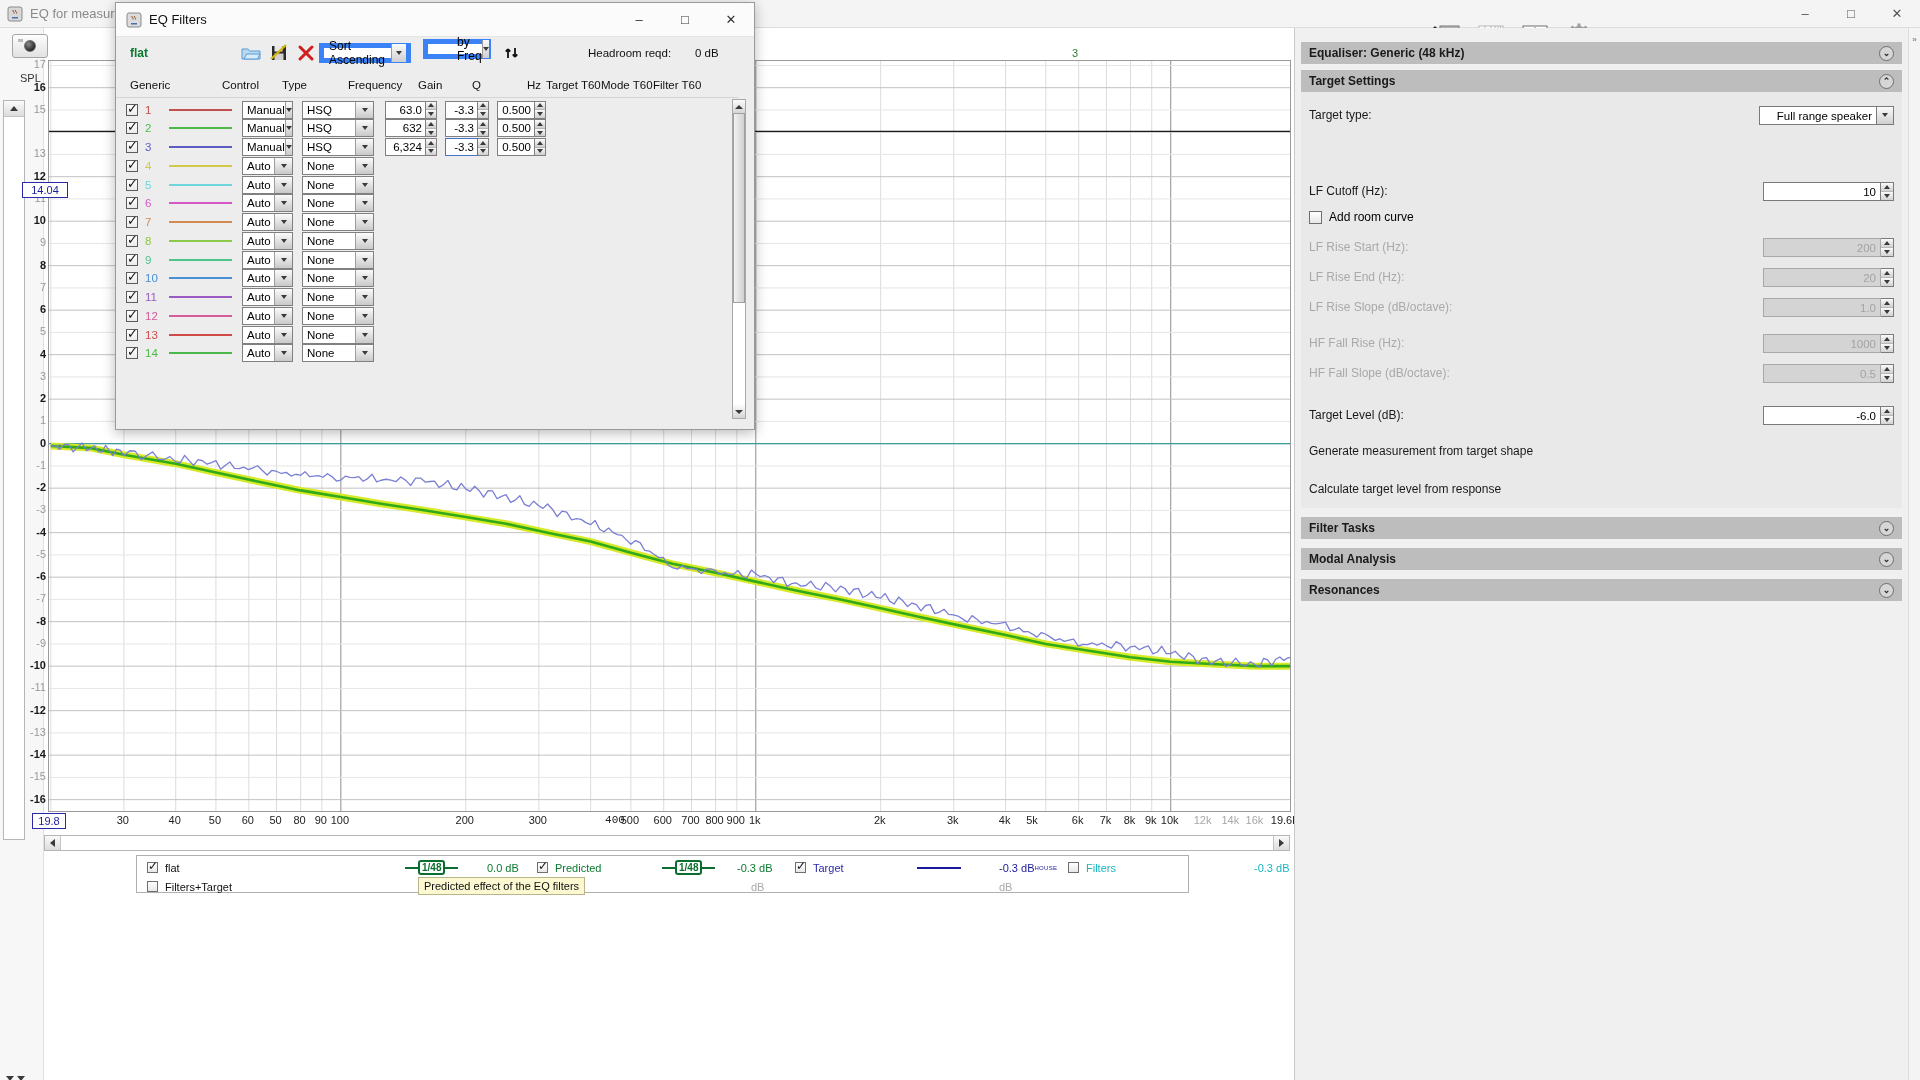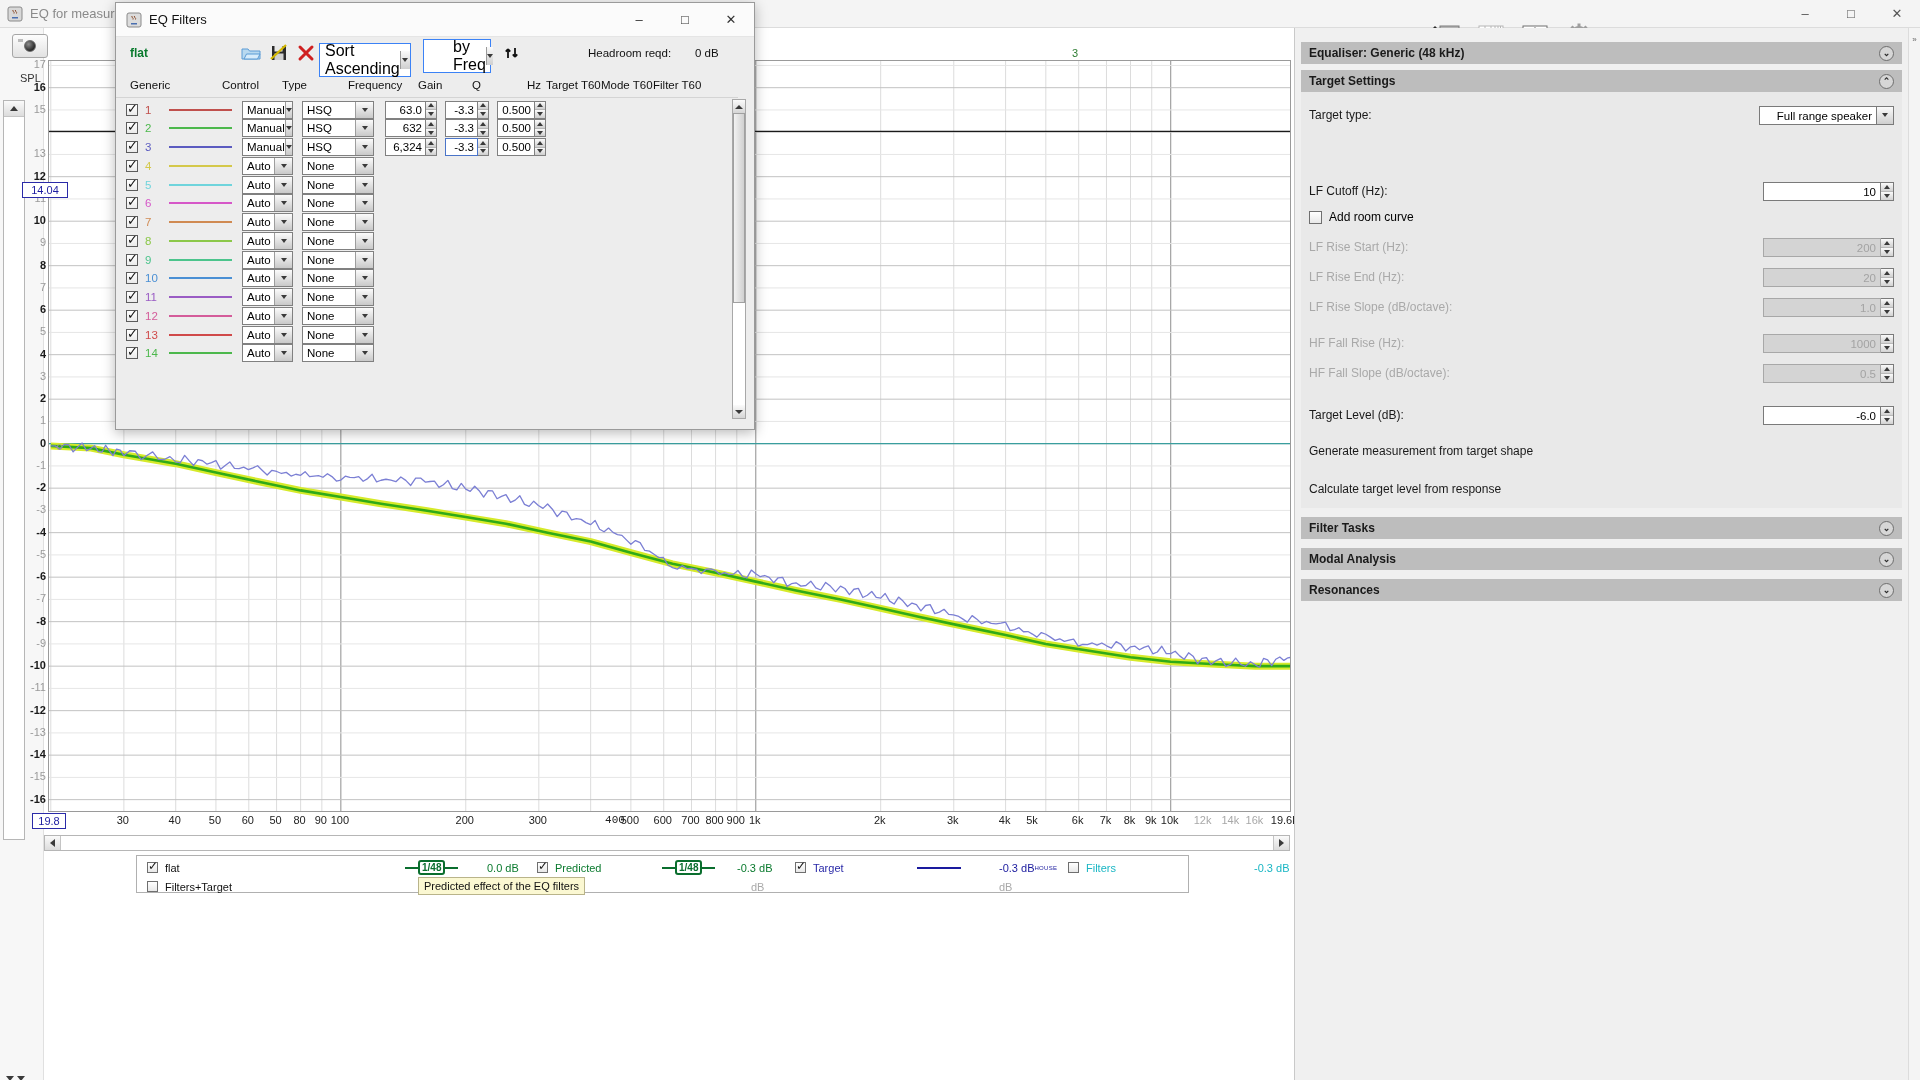--- a/index.html
+++ b/index.html
@@ -173,22 +173,22 @@
   #eq-win-btns { margin-left:auto; display:flex; height:34px; }
   #eq-win-btns .b { width:46px; height:34px; display:flex;
                align-items:center; justify-content:center;
                color:#333; font-size:13px; }
 
   #eq-toolbar { position:relative; height:32px; display:flex; align-items:center; }
   #eq-preset { position:absolute; left:14px; color:#0a7a2e;
                font-weight:bold; font-size:12px; }
   .eq-tb-ico { position:absolute; width:22px; height:22px;
                display:flex; align-items:center; justify-content:center; }
-  .eq-combo { position:absolute; height:34px; border:1px solid #3b82f6;
-               background:#fff; font-size:16px; display:flex; align-items:center; }
+  .eq-combo { position:absolute; height:20px; border:5px solid #3b82f6;
+               background:#fff; font-size:12px; display:flex; align-items:center; }
   .eq-combo .txt { padding-left:5px; }
   .eq-combo .arw { width:19px; height:18px; margin-left:auto;
                background:linear-gradient(#fafafa,#cfcfcf);
                border-left:1px solid #9a9a9a;
                display:flex; align-items:center; justify-content:center; }
   #headroom-label { position:absolute; left:590px; font-size:11.5px; color:#111; }
   #headroom-value { position:absolute; left:700px; font-size:11.5px; color:#111; }
 
   
   #eq-table-head { position:absolute; left:0; top:76px; width:100%; height:18px;

